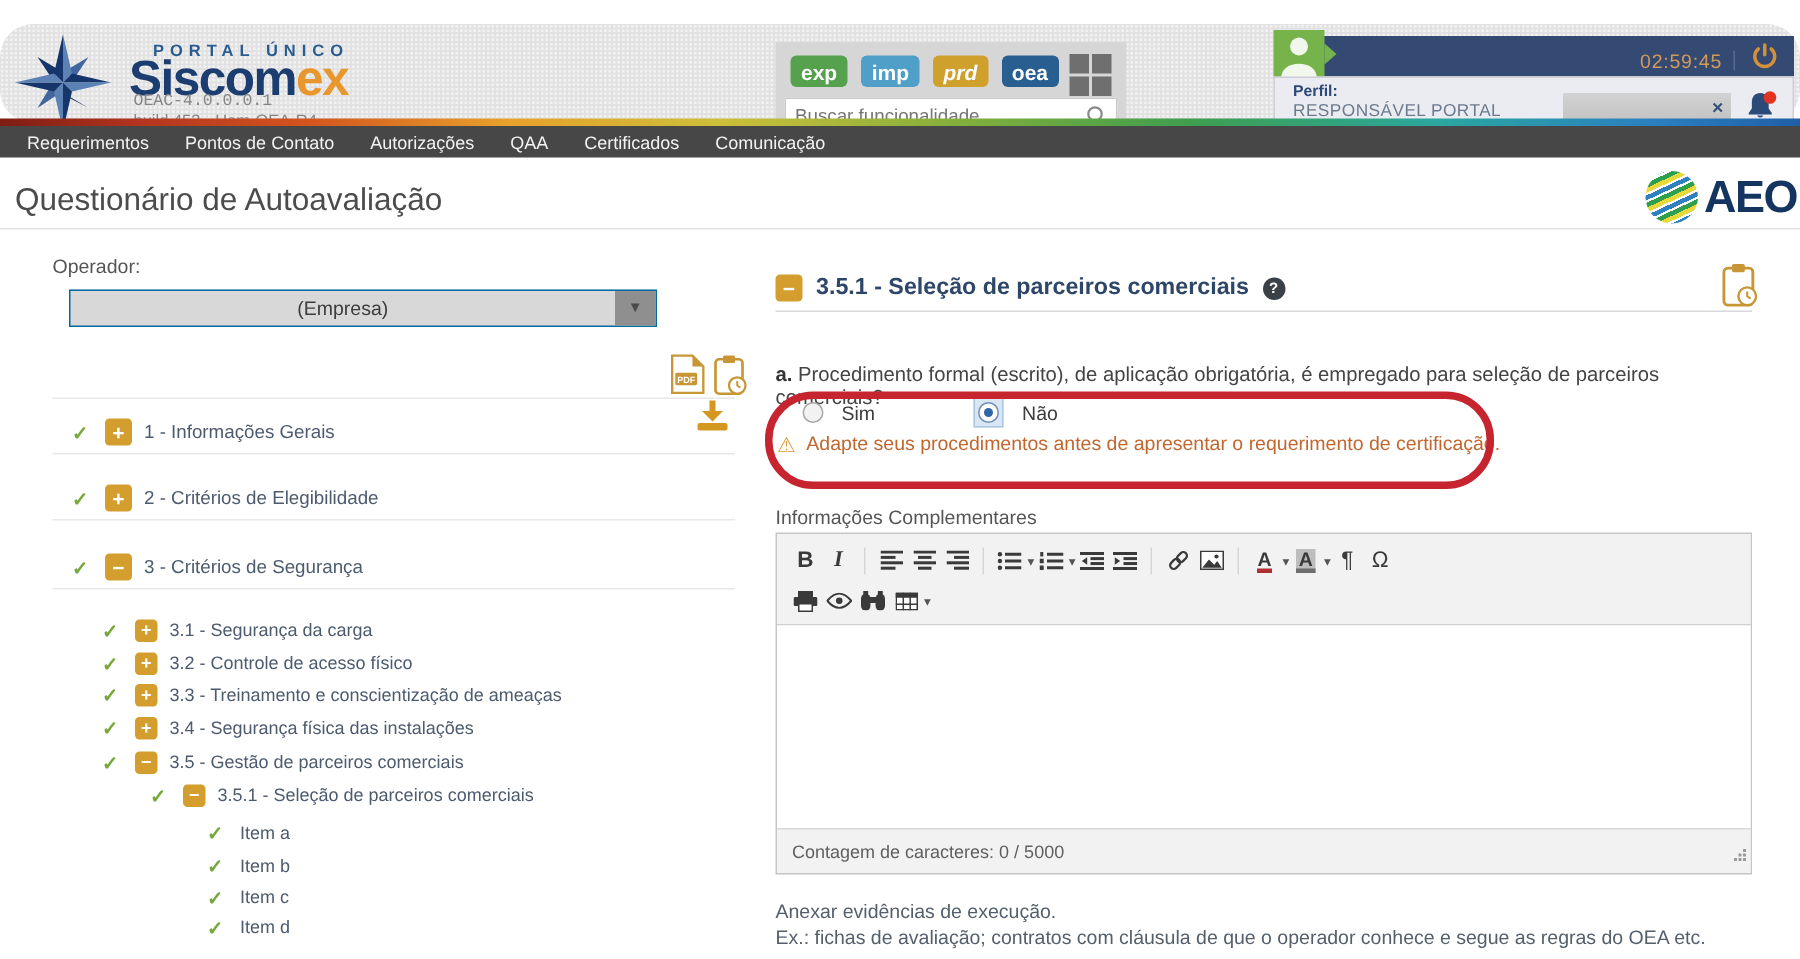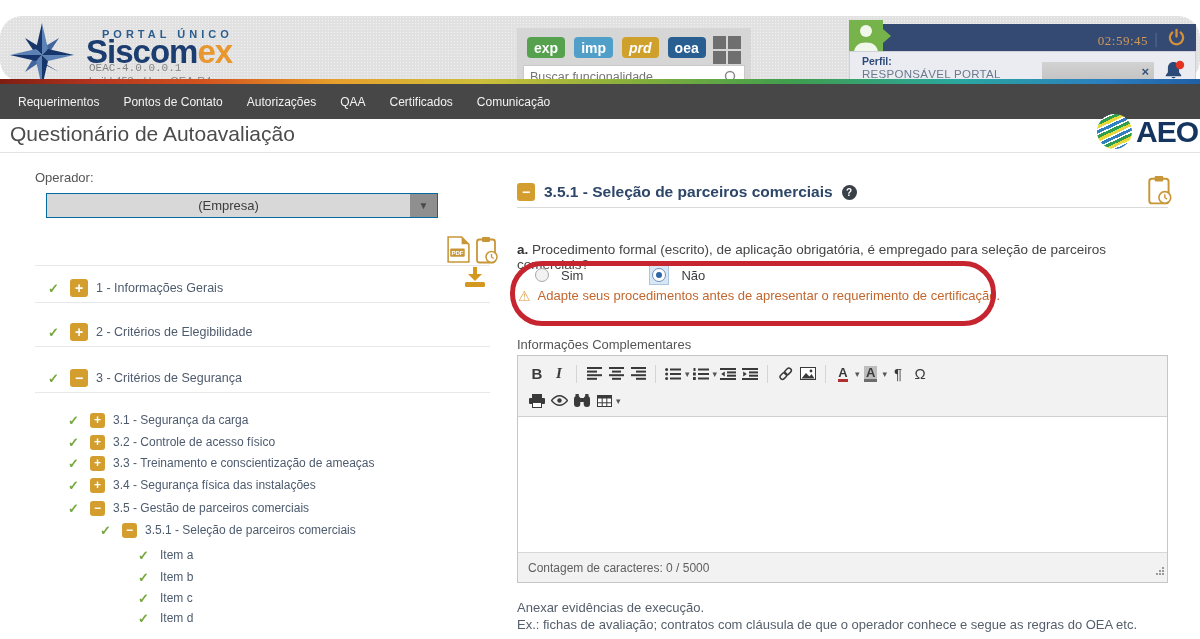--- a/index.html
+++ b/index.html
@@ -28,39 +28,39 @@
                display:grid; grid-template-columns:13px 13px; grid-template-rows:13px 13px; gap:2px; }
   .grid-icon span { background:#6f6f6f; }
   .search-box { position:absolute; left:523px; top:49px; width:222px; height:23px; background:#fff;
                 border:1px solid #c9c9c9; display:flex; align-items:center; }
   .search-box input { flex:1; border:none; outline:none; font-size:12.5px; color:#555;
                       padding:0 6px; font-family:"Liberation Sans", sans-serif; background:transparent; }
   .search-box svg { margin-right:6px; }
 
   .session { position:absolute; left:848px; top:4px; width:348px; height:66px; }
   .session-bar { position:absolute; left:33px; top:4px; width:315px; height:27px; background:#344a72; }
-  .session-timer { position:absolute; right:48px; top:9px; font-size:13px; color:#d09a5a; letter-spacing:.5px;font-family:Liberation Serif, serif; }
+  .session-timer { position:absolute; right:48px; top:9px; font-size:13px; color:#d09a5a; letter-spacing:.5px; }
   .session-sep { position:absolute; right:38px; top:7px; color:#55688f; font-size:14px; }
   .power-btn { position:absolute; right:10px; top:4px; }
   .avatar-box { position:absolute; left:1px; top:0; width:34px; height:33px; background:#76b34a; }
   .avatar-tail { position:absolute; left:35px; top:9px; width:0; height:0;
                  border-top:7px solid transparent; border-bottom:7px solid transparent; border-left:8px solid #76b34a; }
   .session-panel { position:absolute; left:1px; top:31px; width:347px; height:35px;
                    background:#ebebf2; border:1px solid #cfcfd8; }
   .perfil-label { position:absolute; left:12px; top:3px; font-size:10.5px; font-weight:bold; color:#2c4a77; }
   .perfil-value { position:absolute; left:12px; top:16px; font-size:11.5px; color:#6b7a8d; letter-spacing:.3px; }
   .redacted { position:absolute; left:192px; top:10px; width:112px; height:19px;
               background:linear-gradient(#d2d2d2,#c3c3c3); display:flex; align-items:center; justify-content:flex-end; }
   .redacted .x { font-size:13px; font-weight:bold; color:#33527a; margin-right:5px; cursor:pointer; }
   .bell { position:absolute; left:312px; top:7px; }
 
   
   .rainbow { position:absolute; left:0; top:79px; width:1200px; height:5px;
              background:linear-gradient(90deg,#7e1d12 0%,#b5351f 8%,#d3541e 17%,#e8a02c 28%,#cdbf3a 40%,#7fae3c 54%,#3f9e4e 66%,#2aa7a0 80%,#2b7fc0 92%,#1f5fa6 100%); }
-  .navbar { position:absolute; left:0; top:84px; width:1200px; height:35px; background:#474747;
+  .navbar { position:absolute; left:0; top:84px; width:1200px; height:21px; background:#474747;
             display:flex; align-items:center; padding-left:9px; }
   .nav-item { color:#f2f2f2; font-size:12px; padding:0 9px; margin-right:6px; cursor:pointer; }
 
   
   .page-title { position:absolute; left:10px; top:122px; font-size:21px; color:#4c4c4c; }
   .title-underline { position:absolute; left:0; top:152px; width:1200px; height:1px; background:#e3e3e3; }
   .aeo { position:absolute; left:1097px; top:114px; display:flex; align-items:center; }
   .aeo-globe { width:35px; height:35px; border-radius:50%;
                background:repeating-linear-gradient(-25deg,#2e9e4f 0 3px,#ffffff 3px 4.5px,#2f7fc1 4.5px 7.5px,#ffffff 7.5px 9px,#e8d83a 9px 12px); }
   .aeo-text { font-size:30px; font-weight:bold; color:#14355f; margin-left:4px; letter-spacing:-1px; }

